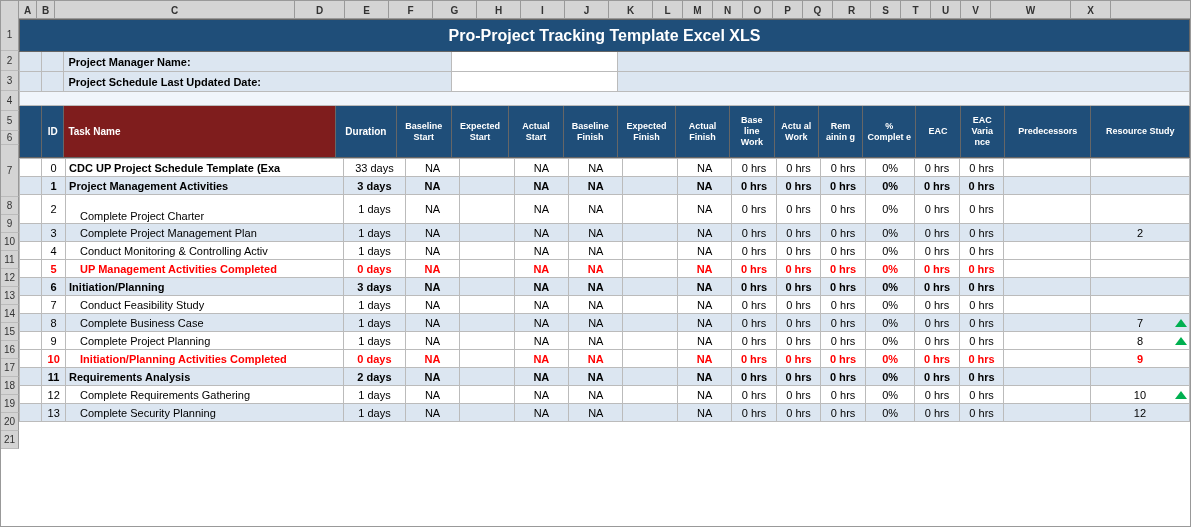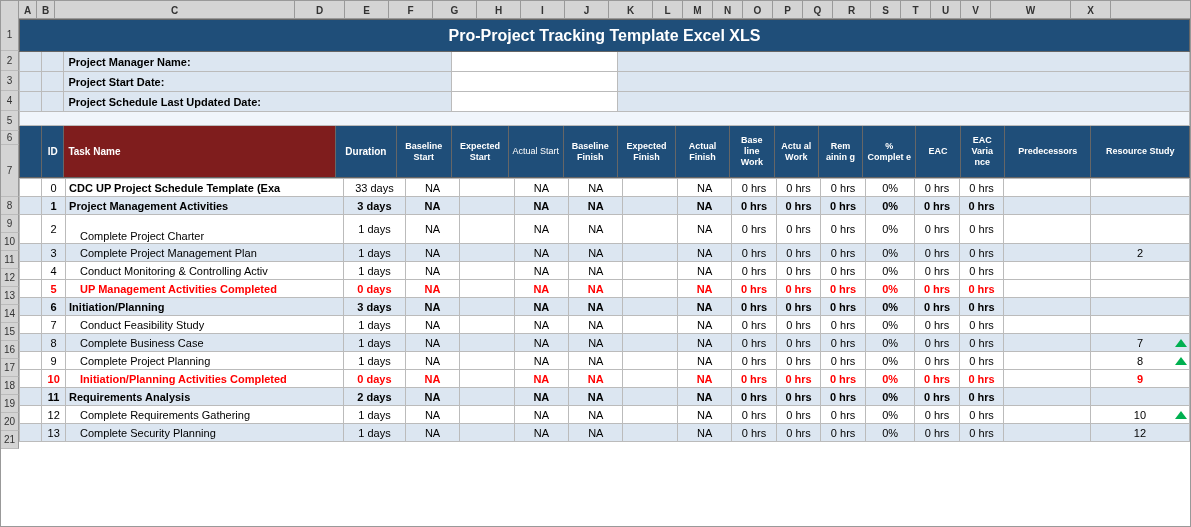--- a/index.html
+++ b/index.html
@@ -185,48 +185,41 @@
 
 
         <tr class="info-row">
           <td style="background:#dce6f1; border:1px solid #bbb;"></td>
           <td style="background:#dce6f1; border:1px solid #bbb;"></td>
           <td colspan="3" class="info-label" style="background:#dce6f1; border:1px solid #bbb; font-weight:bold; padding:2px 4px;">Project Manager Name:</td>
           <td colspan="3" class="info-value" style="background:white; border:1px solid #bbb;"></td>
           <td colspan="16" style="background:#dce6f1; border:1px solid #bbb;"></td>
         </tr>
 
-        <tr class="info-row">
-          <td style="background:#dce6f1; border:1px solid #bbb;"></td>
-          <td style="background:#dce6f1; border:1px solid #bbb;"></td>
-          <td colspan="3" class="info-label" style="background:#dce6f1; border:1px solid #bbb; font-weight:bold; padding:2px 4px;">Project Start Date:</td>
-          <td colspan="3" class="info-value" style="background:white; border:1px solid #bbb;"></td>
-          <td colspan="16" style="background:#dce6f1; border:1px solid #bbb;"></td>
-        </tr>
 
         <tr class="info-row">
           <td style="background:#dce6f1; border:1px solid #bbb;"></td>
           <td style="background:#dce6f1; border:1px solid #bbb;"></td>
           <td colspan="3" class="info-label" style="background:#dce6f1; border:1px solid #bbb; font-weight:bold; padding:2px 4px;">Project Schedule Last Updated Date:</td>
           <td colspan="3" class="info-value" style="background:white; border:1px solid #bbb;"></td>
           <td colspan="16" style="background:#dce6f1; border:1px solid #bbb;"></td>
         </tr>
 
         <tr class="empty-row">
           <td colspan="24" style="height:14px; background:#f0f5fb; border:1px solid #bbb;"></td>
         </tr>
 
         <tr>
           <td style="background:#1f4e79; border:1px solid #666; width:18px;"></td>
           <td style="background:#1f4e79; color:white; font-weight:bold; text-align:center; font-size:10px; border:1px solid #666; height:52px; width:18px; vertical-align:middle;">ID</td>
           <td style="background:#7f1d1d; color:white; font-weight:bold; font-size:10px; border:1px solid #666; height:52px; width:220px; vertical-align:middle; padding:2px 4px;">Task Name</td>
           <td style="background:#1f4e79; color:white; font-weight:bold; text-align:center; font-size:10px; border:1px solid #666; height:52px; width:50px; vertical-align:middle; white-space:normal;">Duration</td>
           <td style="background:#1f4e79; color:white; font-weight:bold; text-align:center; font-size:9px; border:1px solid #666; height:52px; width:44px; vertical-align:middle; white-space:normal; word-wrap:break-word; line-height:1.2;">Baseline Start</td>
           <td style="background:#1f4e79; color:white; font-weight:bold; text-align:center; font-size:9px; border:1px solid #666; height:52px; width:44px; vertical-align:middle; white-space:normal; word-wrap:break-word; line-height:1.2;">Expected Start</td>
-          <td style="background:#1f4e79; color:white; font-weight:normal; font-size:9px; border:1px solid #666; height:52px; width:44px; vertical-align:middle; white-space:normal; word-wrap:break-word; line-height:1.2;">Actual Start</td>
+          <td style="background:#1f4e79; color:white; font-weight:bold; text-align:center; font-size:9px; border:1px solid #666; height:52px; width:44px; vertical-align:middle; white-space:normal; word-wrap:break-word; line-height:1.2;">Actual Start</td>
           <td style="background:#1f4e79; color:white; font-weight:bold; text-align:center; font-size:9px; border:1px solid #666; height:52px; width:44px; vertical-align:middle; white-space:normal; word-wrap:break-word; line-height:1.2;">Baseline Finish</td>
           <td style="background:#1f4e79; color:white; font-weight:bold; text-align:center; font-size:9px; border:1px solid #666; height:52px; width:44px; vertical-align:middle; white-space:normal; word-wrap:break-word; line-height:1.2;">Expected Finish</td>
           <td style="background:#1f4e79; color:white; font-weight:bold; text-align:center; font-size:9px; border:1px solid #666; height:52px; width:44px; vertical-align:middle; white-space:normal; word-wrap:break-word; line-height:1.2;">Actual Finish</td>
           <td style="background:#1f4e79; color:white; font-weight:bold; text-align:center; font-size:9px; border:1px solid #666; height:52px; width:36px; vertical-align:middle; white-space:normal; word-wrap:break-word; line-height:1.2;">Base line Work</td>
           <td style="background:#1f4e79; color:white; font-weight:bold; text-align:center; font-size:9px; border:1px solid #666; height:52px; width:36px; vertical-align:middle; white-space:normal; word-wrap:break-word; line-height:1.2;">Actu al Work</td>
           <td style="background:#1f4e79; color:white; font-weight:bold; text-align:center; font-size:9px; border:1px solid #666; height:52px; width:36px; vertical-align:middle; white-space:normal; word-wrap:break-word; line-height:1.2;">Rem ainin g</td>
           <td style="background:#1f4e79; color:white; font-weight:bold; text-align:center; font-size:9px; border:1px solid #666; height:52px; width:40px; vertical-align:middle; white-space:normal; word-wrap:break-word; line-height:1.2;">% Complet e</td>
           <td style="background:#1f4e79; color:white; font-weight:bold; text-align:center; font-size:9px; border:1px solid #666; height:52px; width:36px; vertical-align:middle; white-space:normal; word-wrap:break-word; line-height:1.2;">EAC</td>
           <td style="background:#1f4e79; color:white; font-weight:bold; text-align:center; font-size:9px; border:1px solid #666; height:52px; width:36px; vertical-align:middle; white-space:normal; word-wrap:break-word; line-height:1.2;">EAC Varia nce</td>
           <td style="background:#1f4e79; color:white; font-weight:bold; text-align:center; font-size:9px; border:1px solid #666; height:52px; width:70px; vertical-align:middle; white-space:normal; word-wrap:break-word; line-height:1.2;">Predecessors</td>

